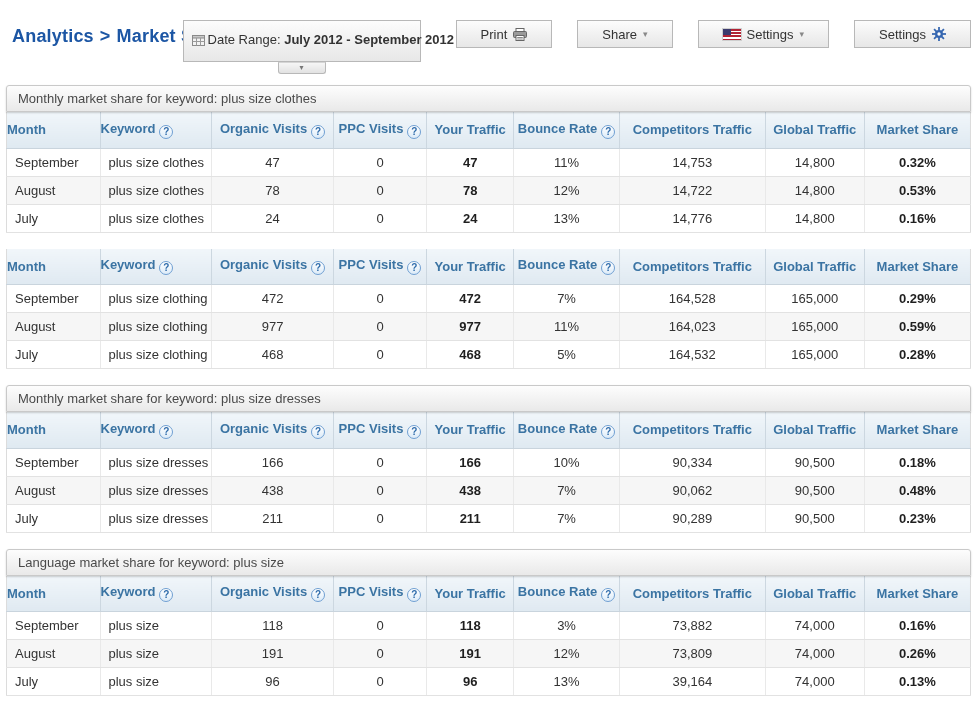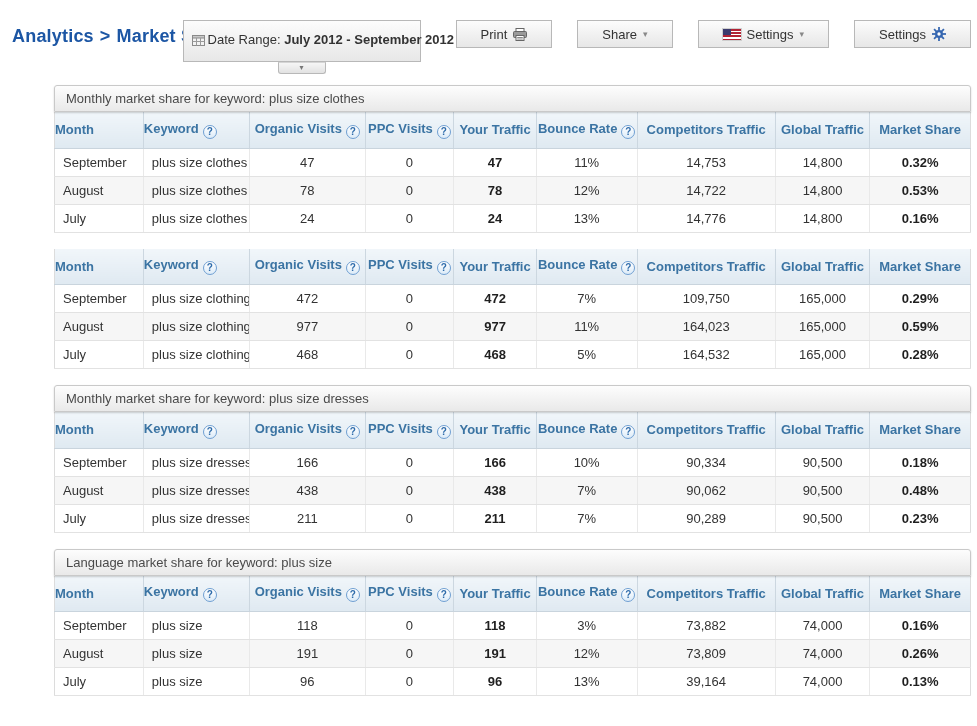--- a/index.html
+++ b/index.html
@@ -53,21 +53,21 @@
     background:repeating-linear-gradient(#b22234 0 1.6px, #ffffff 1.6px 3.2px);
     outline:1px solid #cfcfcf;
   }
   .us-flag::before {
     content:""; position:absolute; left:0; top:0; width:8px; height:6px; background:#3c3b6e;
   }
   .icon-svg { display:block; }
 
   
   .content { padding:0 6px; }
-  .panel { margin-bottom:16px;margin-left:48px; }
+  .panel { margin-bottom:16px; }
   .panel-title {
     height:27px; line-height:25px; padding:0 11px;
     background:linear-gradient(#fdfdfd,#e9e9e9);
     border:1px solid #c9c9c9; border-radius:3px 3px 0 0;
     box-shadow:0 1px 2px rgba(0,0,0,.18);
     font-size:13px; color:#4a4a4a; position:relative; z-index:1;
   }
   table.ms-table {
     width:100%; border-collapse:collapse; table-layout:fixed;
     font-size:13px; color:#333;
@@ -261,21 +261,21 @@
           </tr>
         </thead>
         <tbody>
           <tr>
             <td class="align-left">September</td>
             <td class="align-left">plus size clothing</td>
             <td class="align-center">472</td>
             <td class="align-center">0</td>
             <td class="align-center bold">472</td>
             <td class="align-center">7%</td>
-            <td class="align-center">109,750</td>
+            <td class="align-center">164,528</td>
             <td class="align-center">165,000</td>
             <td class="align-center bold">0.29%</td>
           </tr>
           <tr>
             <td class="align-left">August</td>
             <td class="align-left">plus size clothing</td>
             <td class="align-center">977</td>
             <td class="align-center">0</td>
             <td class="align-center bold">977</td>
             <td class="align-center">11%</td>

